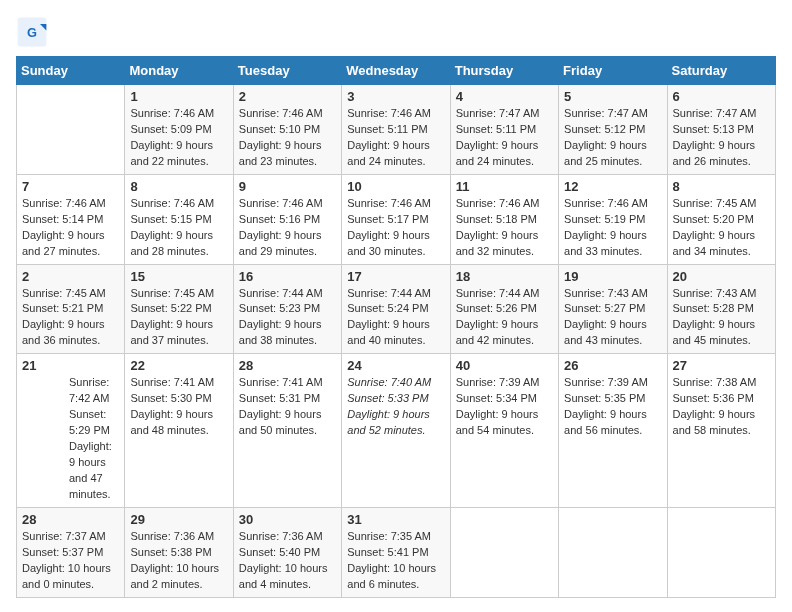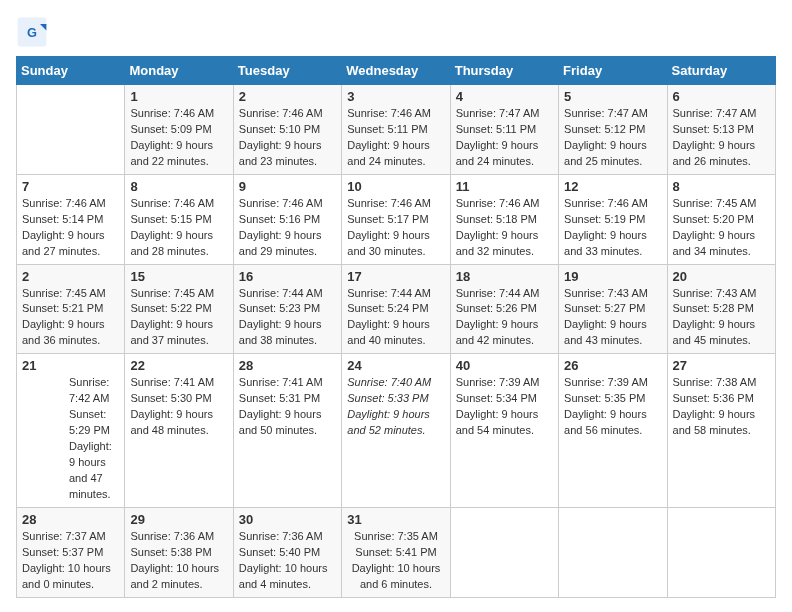--- a/index.html
+++ b/index.html
@@ -338,21 +338,21 @@
         </td>
         <td>
           <span class="day-num">30</span>
           <div class="day-info" style="white-space: pre-line;">Sunrise: 7:36 AM
 Sunset: 5:40 PM
 Daylight: 10 hours
 and 4 minutes.</div>
         </td>
         <td>
           <span class="day-num">31</span>
-          <div class="day-info" style="white-space: pre-line; text-align: center;">Sunrise: 7:35 AM
+          <div class="day-info" style="white-space: pre-line;">Sunrise: 7:35 AM
 Sunset: 5:41 PM
 Daylight: 10 hours
 and 6 minutes.</div>
         </td>
         <td class="empty-cell"></td>
         <td class="empty-cell"></td>
         <td class="empty-cell"></td>
       </tr>
     </tbody>
 </table>

